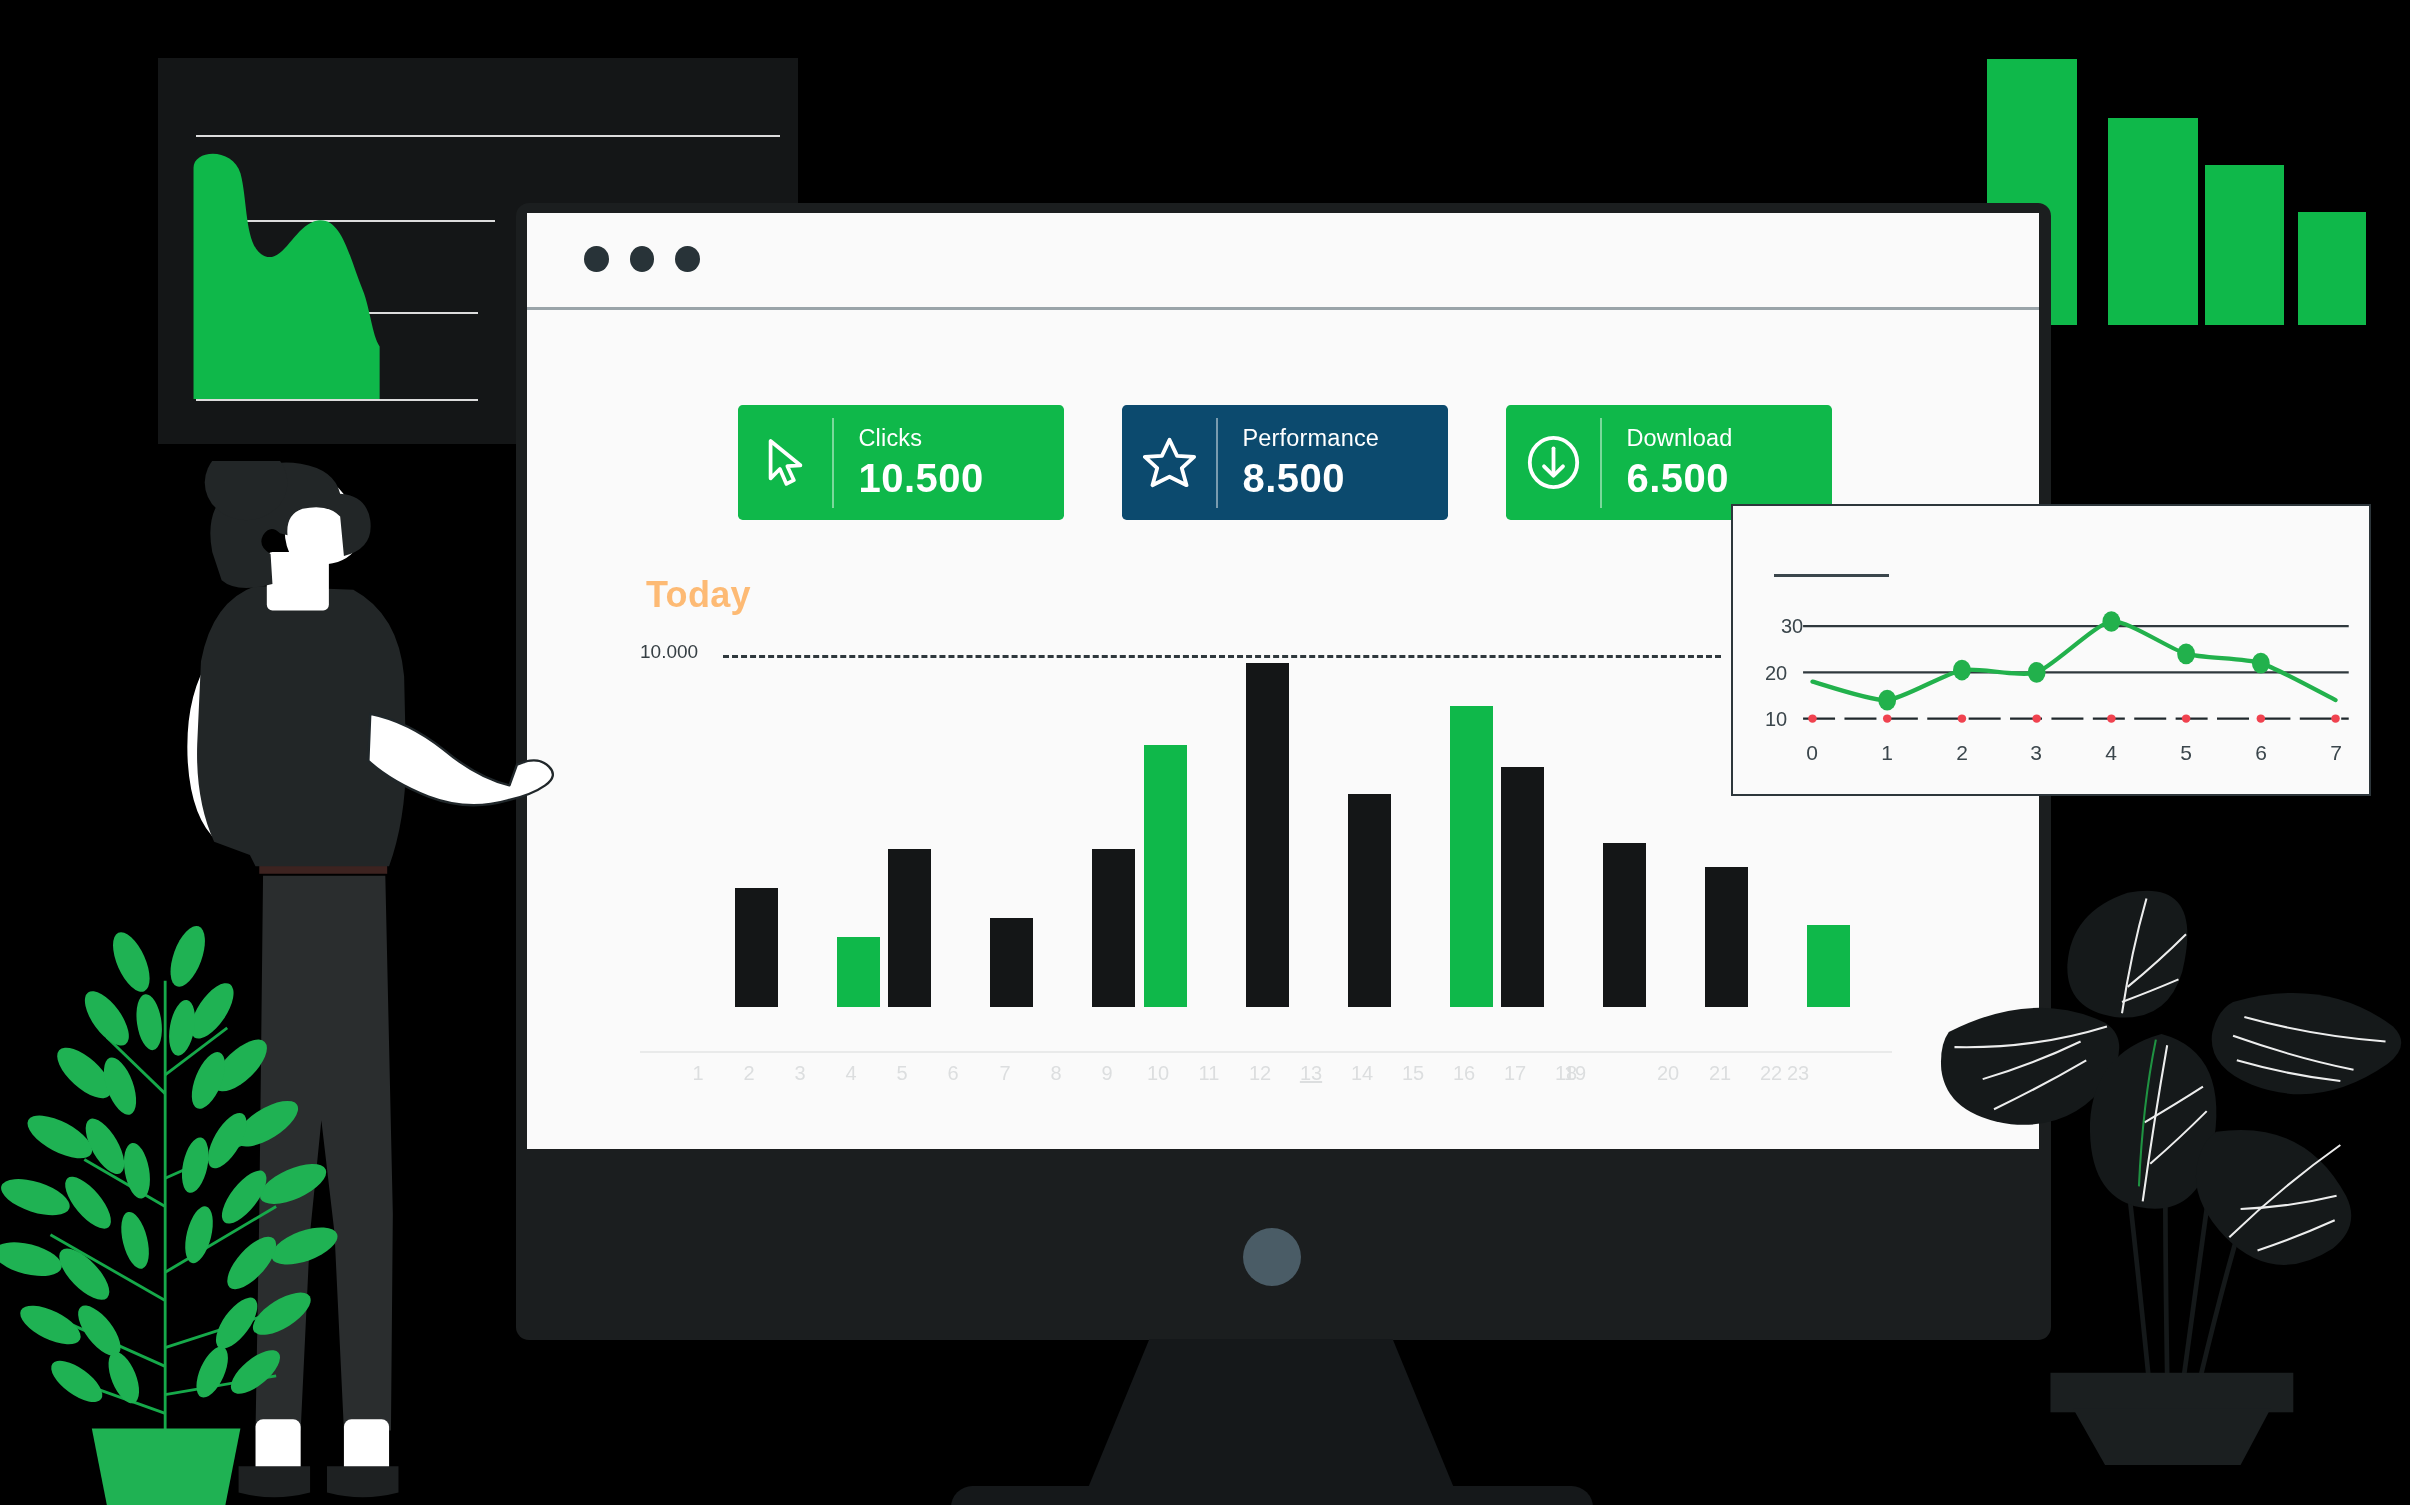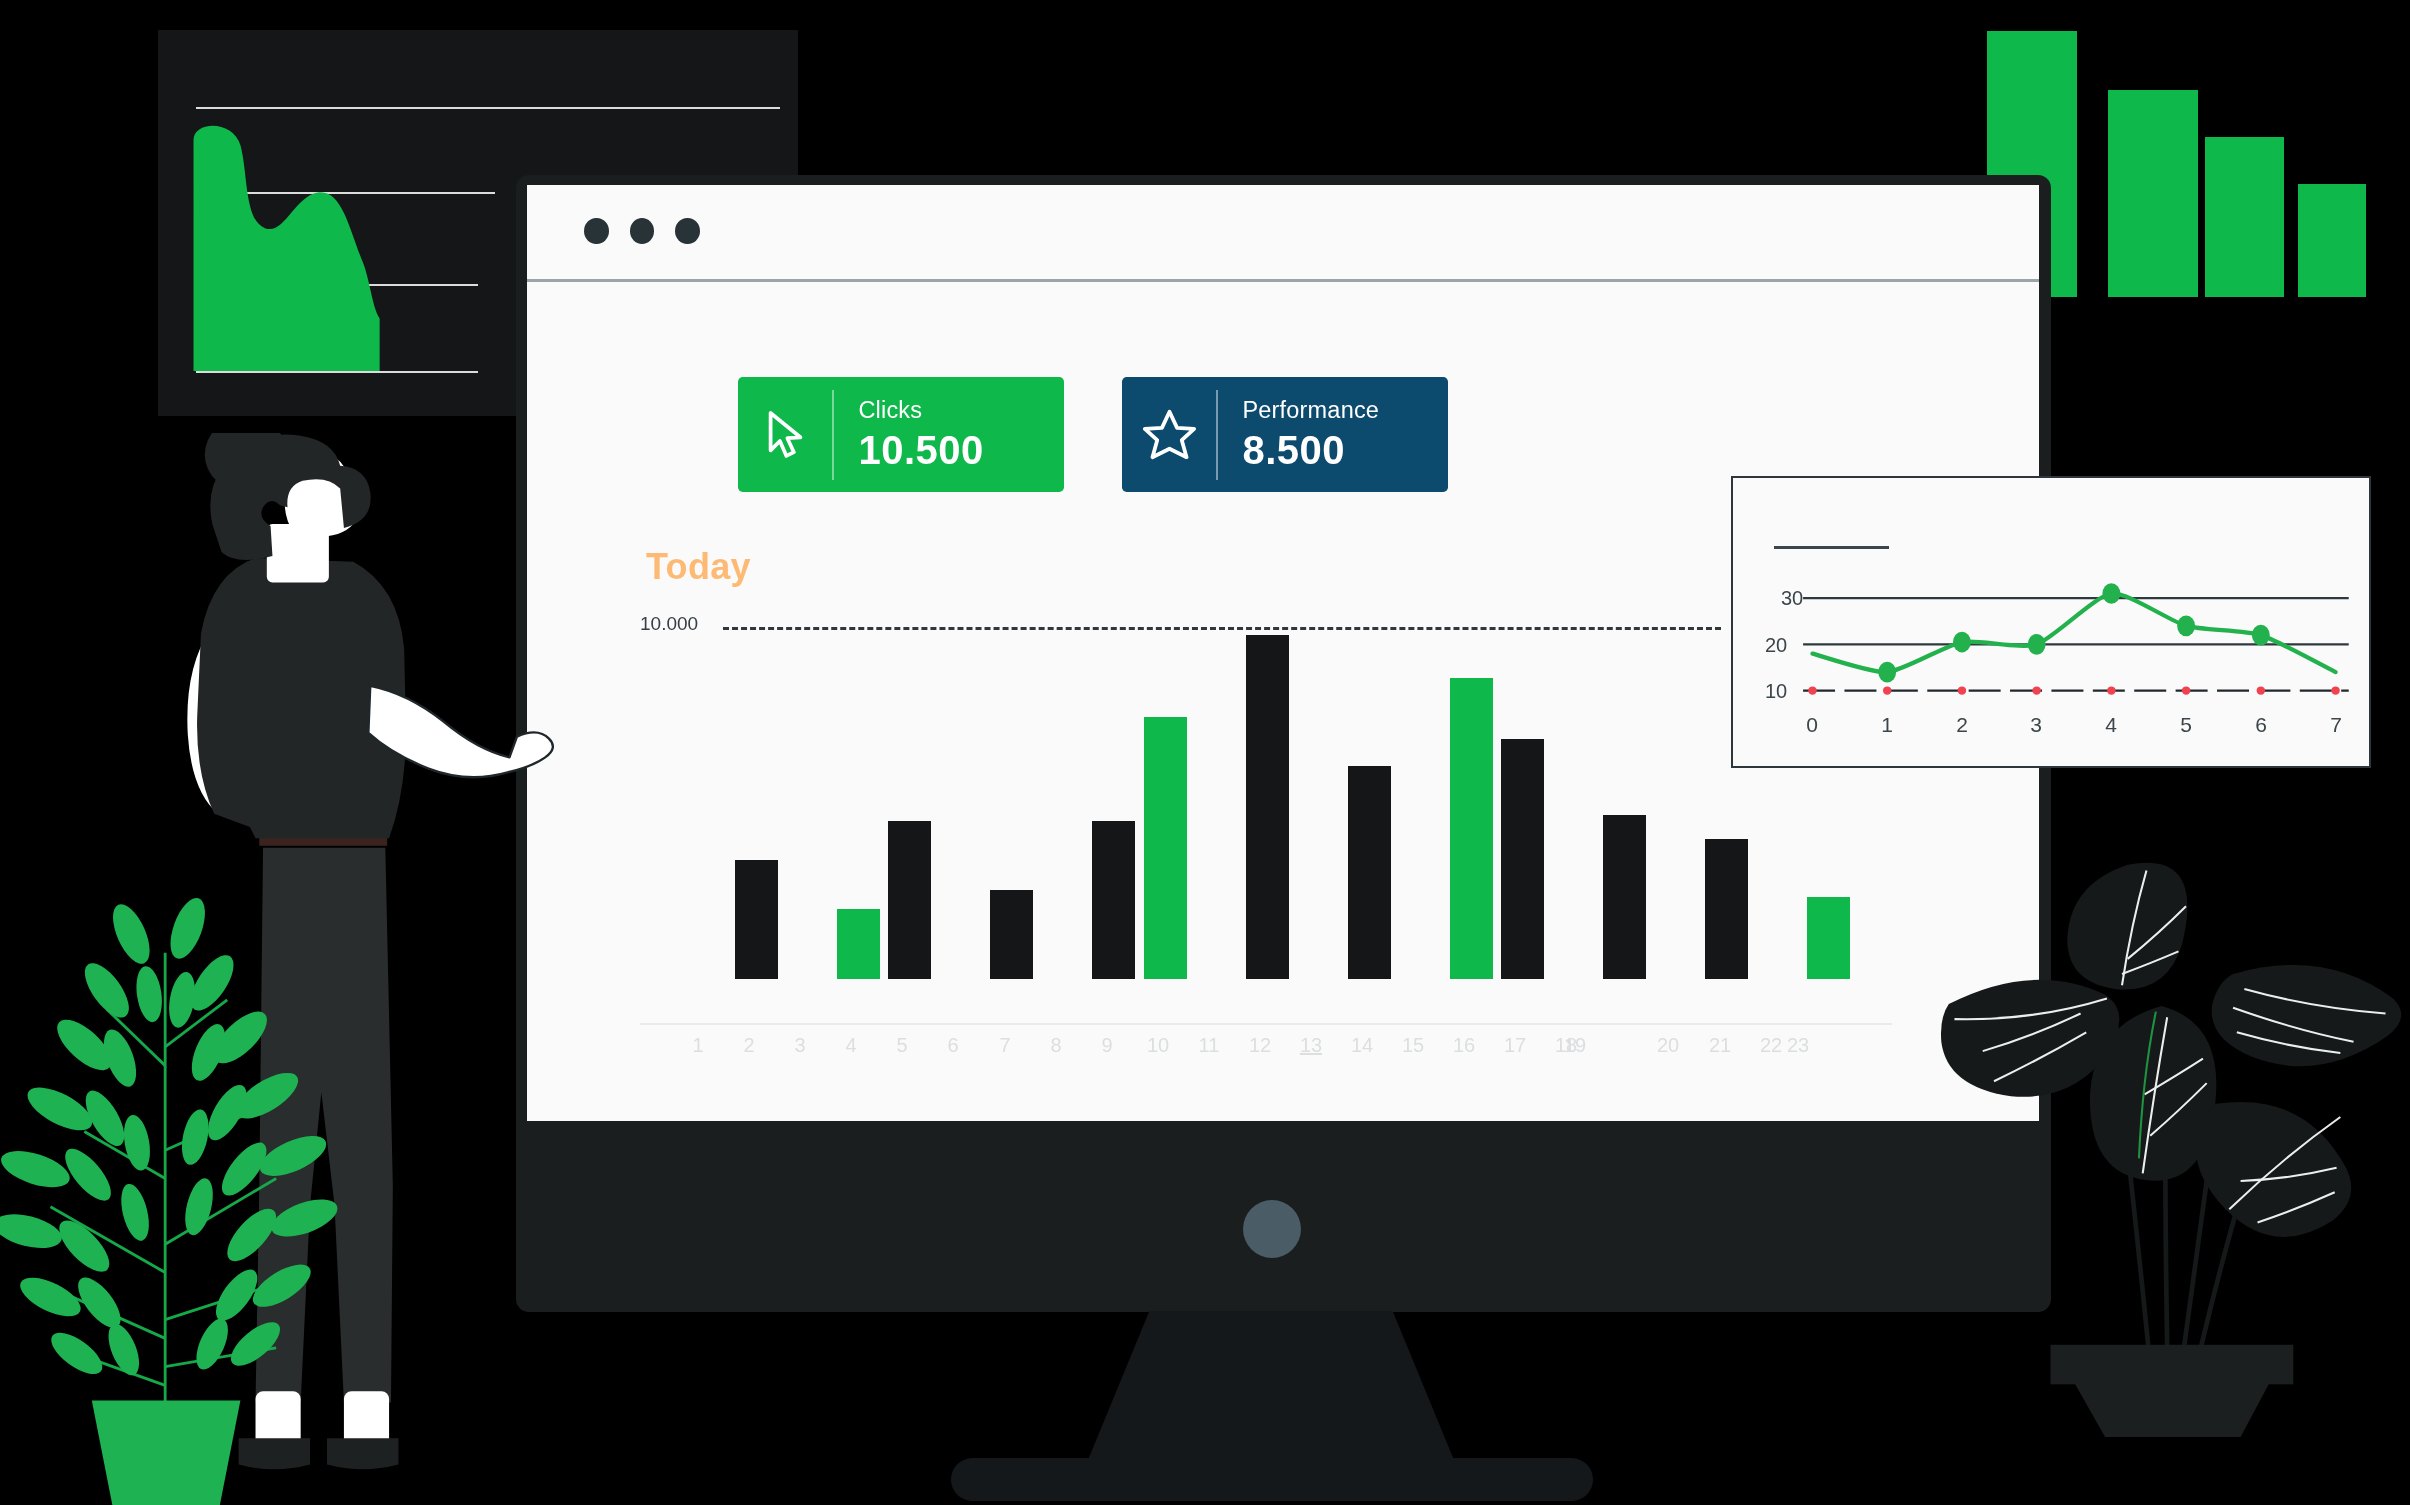--- a/index.html
+++ b/index.html
@@ -12,20 +12,21 @@
     height: 1506px;
     position: relative;
     overflow: hidden;
     font-family: "Liberation Sans", sans-serif;
     -webkit-font-smoothing: antialiased;
   }
   .stage {
     position: absolute;
     inset: 0;
     background: #000000;
+    margin-top: 28px;
   }
   .abs { position: absolute; }
 
   
   #deco-panel-left {
     left: 158px; top: 30px;
     width: 640px; height: 386px;
     background: #141617;
   }
   #deco-panel-left .gridline {
@@ -248,20 +249,34 @@
           <path d="M28 4 L36 21 L54 22 L41 34 L46 52 L28 43 L10 52 L15 34 L2 22 L20 21 Z" fill="none" stroke="#ffffff" stroke-width="4" stroke-linejoin="round"></path>
         </svg>
       </div>
       <div class="kpi-sep"></div>
       <div class="kpi-text">
         <div class="kpi-label">Performance</div>
         <div class="kpi-value">8.500</div>
       </div>
     </div>
 
+    <div class="kpi-card green">
+      <div class="kpi-icon">
+        <svg width="55" height="55" viewBox="0 0 58 58">
+          <ellipse cx="29" cy="29" rx="25" ry="26" fill="none" stroke="#ffffff" stroke-width="4"></ellipse>
+          <line x1="29" y1="14" x2="29" y2="42" stroke="#ffffff" stroke-width="4" stroke-linecap="round"></line>
+          <path d="M19 33 L29 43 L39 33" fill="none" stroke="#ffffff" stroke-width="4" stroke-linejoin="round" stroke-linecap="round"></path>
+        </svg>
+      </div>
+      <div class="kpi-sep"></div>
+      <div class="kpi-text">
+        <div class="kpi-label">Download</div>
+        <div class="kpi-value">6.500</div>
+      </div>
+    </div>
 
   </div>
 
   <div class="abs" id="chart-title">Today</div>
   <div class="abs" id="threshold-label">10.000</div>
   <div class="abs" id="threshold-line"></div>
 
   <div class="abs" id="bars-area">
       <div class="bar dark" style="left: 55px; width: 43px; height: 119px;"></div>
       <div class="bar green" style="left: 157px; width: 43px; height: 70px;"></div>

